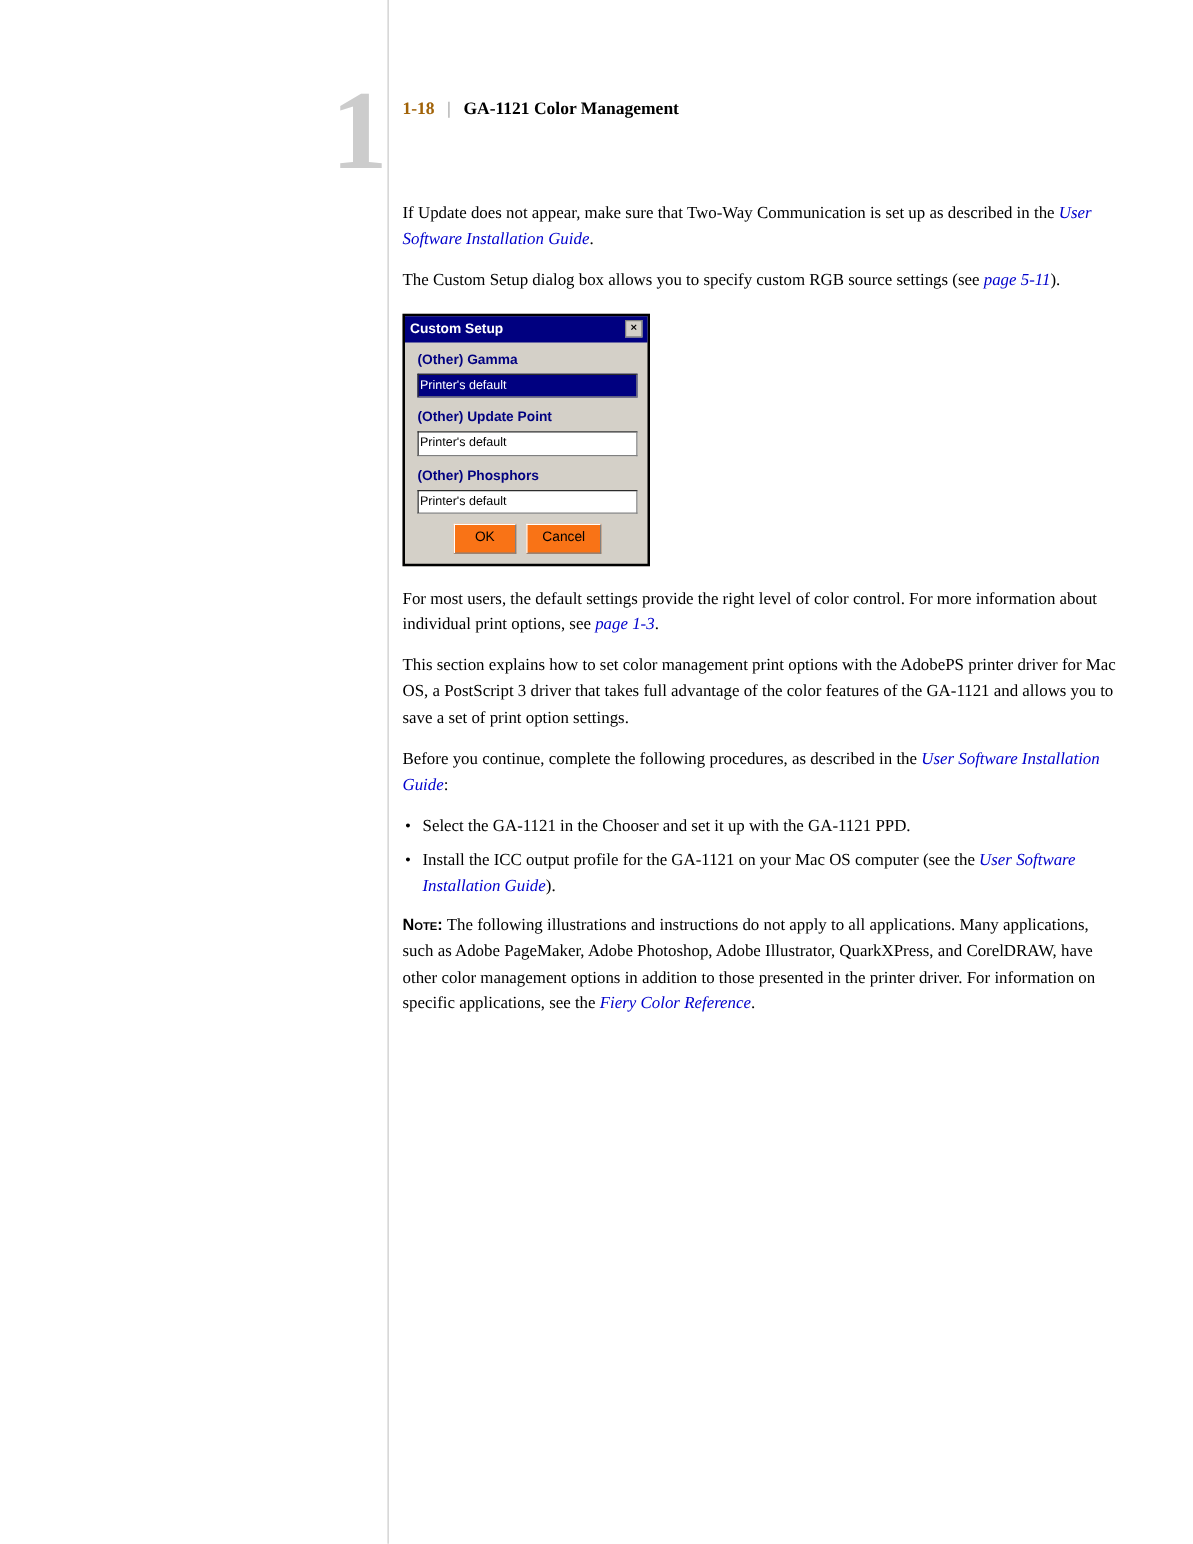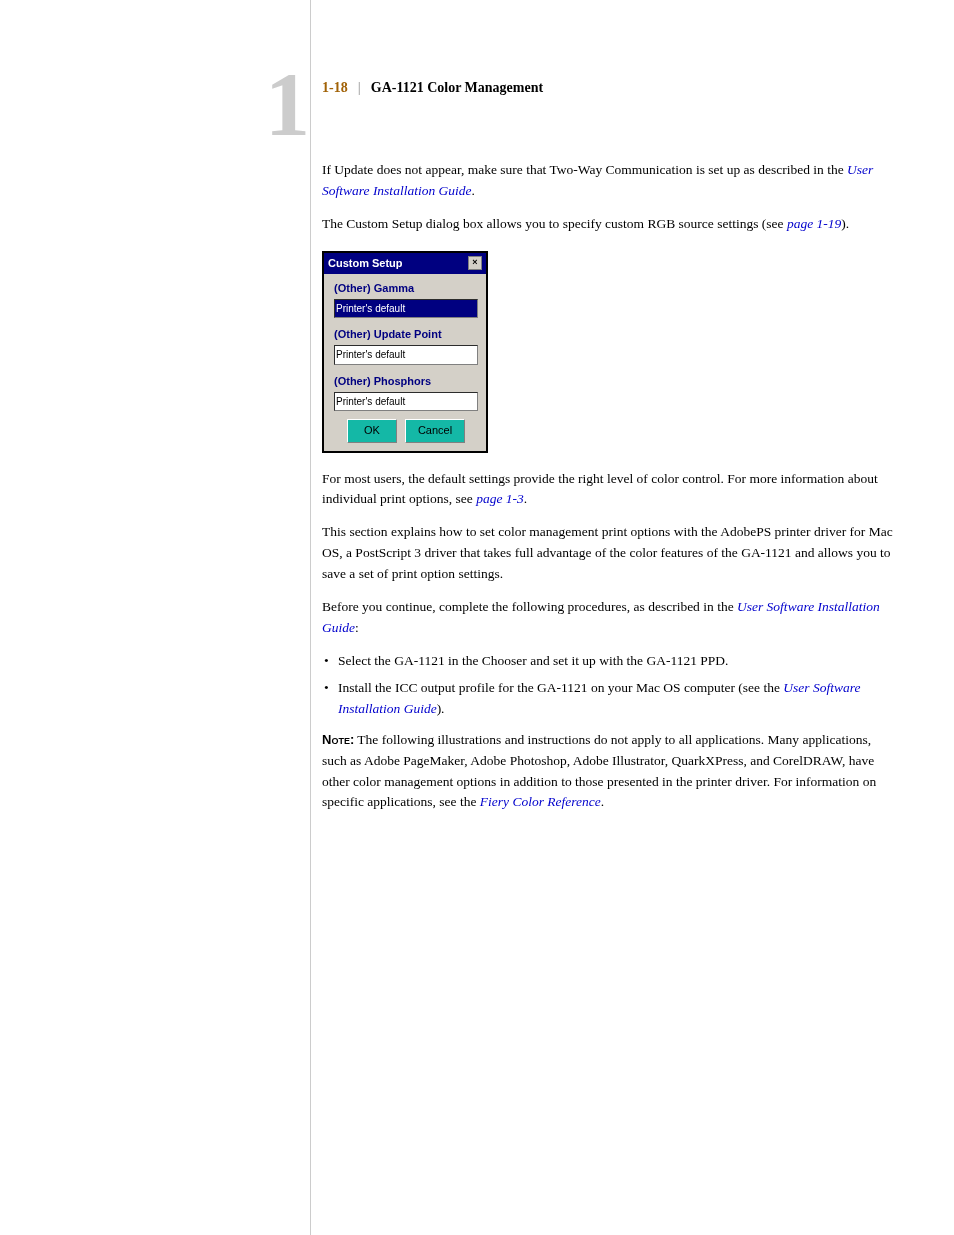--- a/index.html
+++ b/index.html
@@ -98,21 +98,21 @@
 
     
     .dialog-container {
       margin: 16px 0 16px 0;
     }
 
     .dialog-box {
       display: inline-block;
       border: 2px solid #000;
       background: #d4d0c8;
-      width: 166px;
+      width: 198px;
       font-family: Arial, sans-serif;
       font-size: 11px;
     }
 
     .dialog-titlebar {
       background: #000080;
       color: #fff;
       padding: 2px 4px;
       display: flex;
       justify-content: space-between;
@@ -168,21 +168,21 @@
     }
 
     .dialog-buttons {
       display: flex;
       justify-content: center;
       gap: 8px;
       margin-top: 4px;
     }
 
     .dialog-btn {
-      background: #14b8a6;
+      background: #f97316;
       border-top: 1px solid #fff;
       border-left: 1px solid #fff;
       border-right: 1px solid #808080;
       border-bottom: 1px solid #808080;
       padding: 2px 12px;
       font-family: Arial, sans-serif;
       font-size: 11px;
       cursor: pointer;
       min-width: 50px;
       text-align: center;
@@ -244,21 +244,21 @@
   </div>
 
   <div class="content">
 
     <p>
       <span>If Update does not appear, make sure that Two-Way Communication is set up as described in the </span><a class="link">User Software Installation Guide</a><span>.</span>
     </p>
 
 
     <p>
-      <span>The Custom Setup dialog box allows you to specify custom RGB source settings (see </span><a class="link">page 1-19</a><span>).</span>
+      <span>The Custom Setup dialog box allows you to specify custom RGB source settings (see </span><a class="link">page 5-11</a><span>).</span>
     </p>
 
     <div class="dialog-container">
       <div class="dialog-box">
         <div class="dialog-titlebar">
           <span>Custom Setup</span>
           <div class="dialog-close-btn">×</div>
         </div>
         <div class="dialog-body">
           <span class="dialog-label">(Other) Gamma</span>

